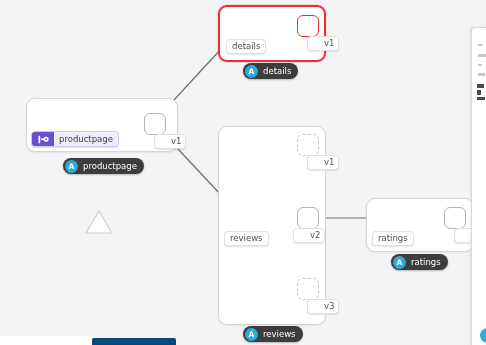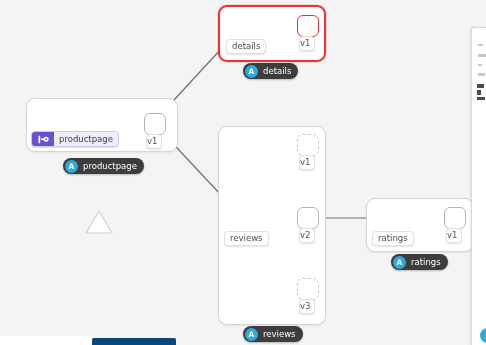--- a/index.html
+++ b/index.html
@@ -69,22 +69,23 @@
     line-height: 10px;
     color: #4d4d4d;
     white-space: nowrap;
     font-family: "DejaVu Sans", sans-serif;
     box-shadow: 0 1px 1.5px rgba(0,0,0,0.10);
   }
   .nlabel.plain {
     border: 1px solid #e4e4e4;
   }
   .nlabel.vlabel {
-    padding: 1px 4px 2px 0;
+    padding: 1px 4px 2px 16px;
     color: #555;
+    margin-left: 8px;
   }
 
   
   .pp-label {
     position: absolute;
     display: flex;
     align-items: stretch;
     border-radius: 4px;
     overflow: hidden;
     box-shadow: 0 1px 1.5px rgba(0,0,0,0.12);
@@ -266,21 +267,21 @@
     <span class="dot">A</span>
     <span class="btxt">productpage</span>
   </div>
 
   <div class="group" style="left:218px; top:126px; width:108px; height:199px;"></div>
 
   <div class="box dashed" style="left:297px; top:134px;"></div>
   <div class="nlabel vlabel" style="left:299px; top:155px;">v1</div>
 
   <div class="box" style="left:297px; top:207px;"></div>
-  <div class="nlabel vlabel" style="left:299px; top:228px;">v2</div>
+  <div class="nlabel vlabel" style="left:285px; top:228px;">v2</div>
 
   <div class="box dashed" style="left:297px; top:278px;"></div>
   <div class="nlabel vlabel" style="left:299px; top:299px;">v3</div>
 
   <div class="nlabel" style="left:224px; top:231px;">reviews</div>
 
   <div class="badge" style="left:243px; top:326px;">
     <span class="dot">A</span>
     <span class="btxt">reviews</span>
   </div>

